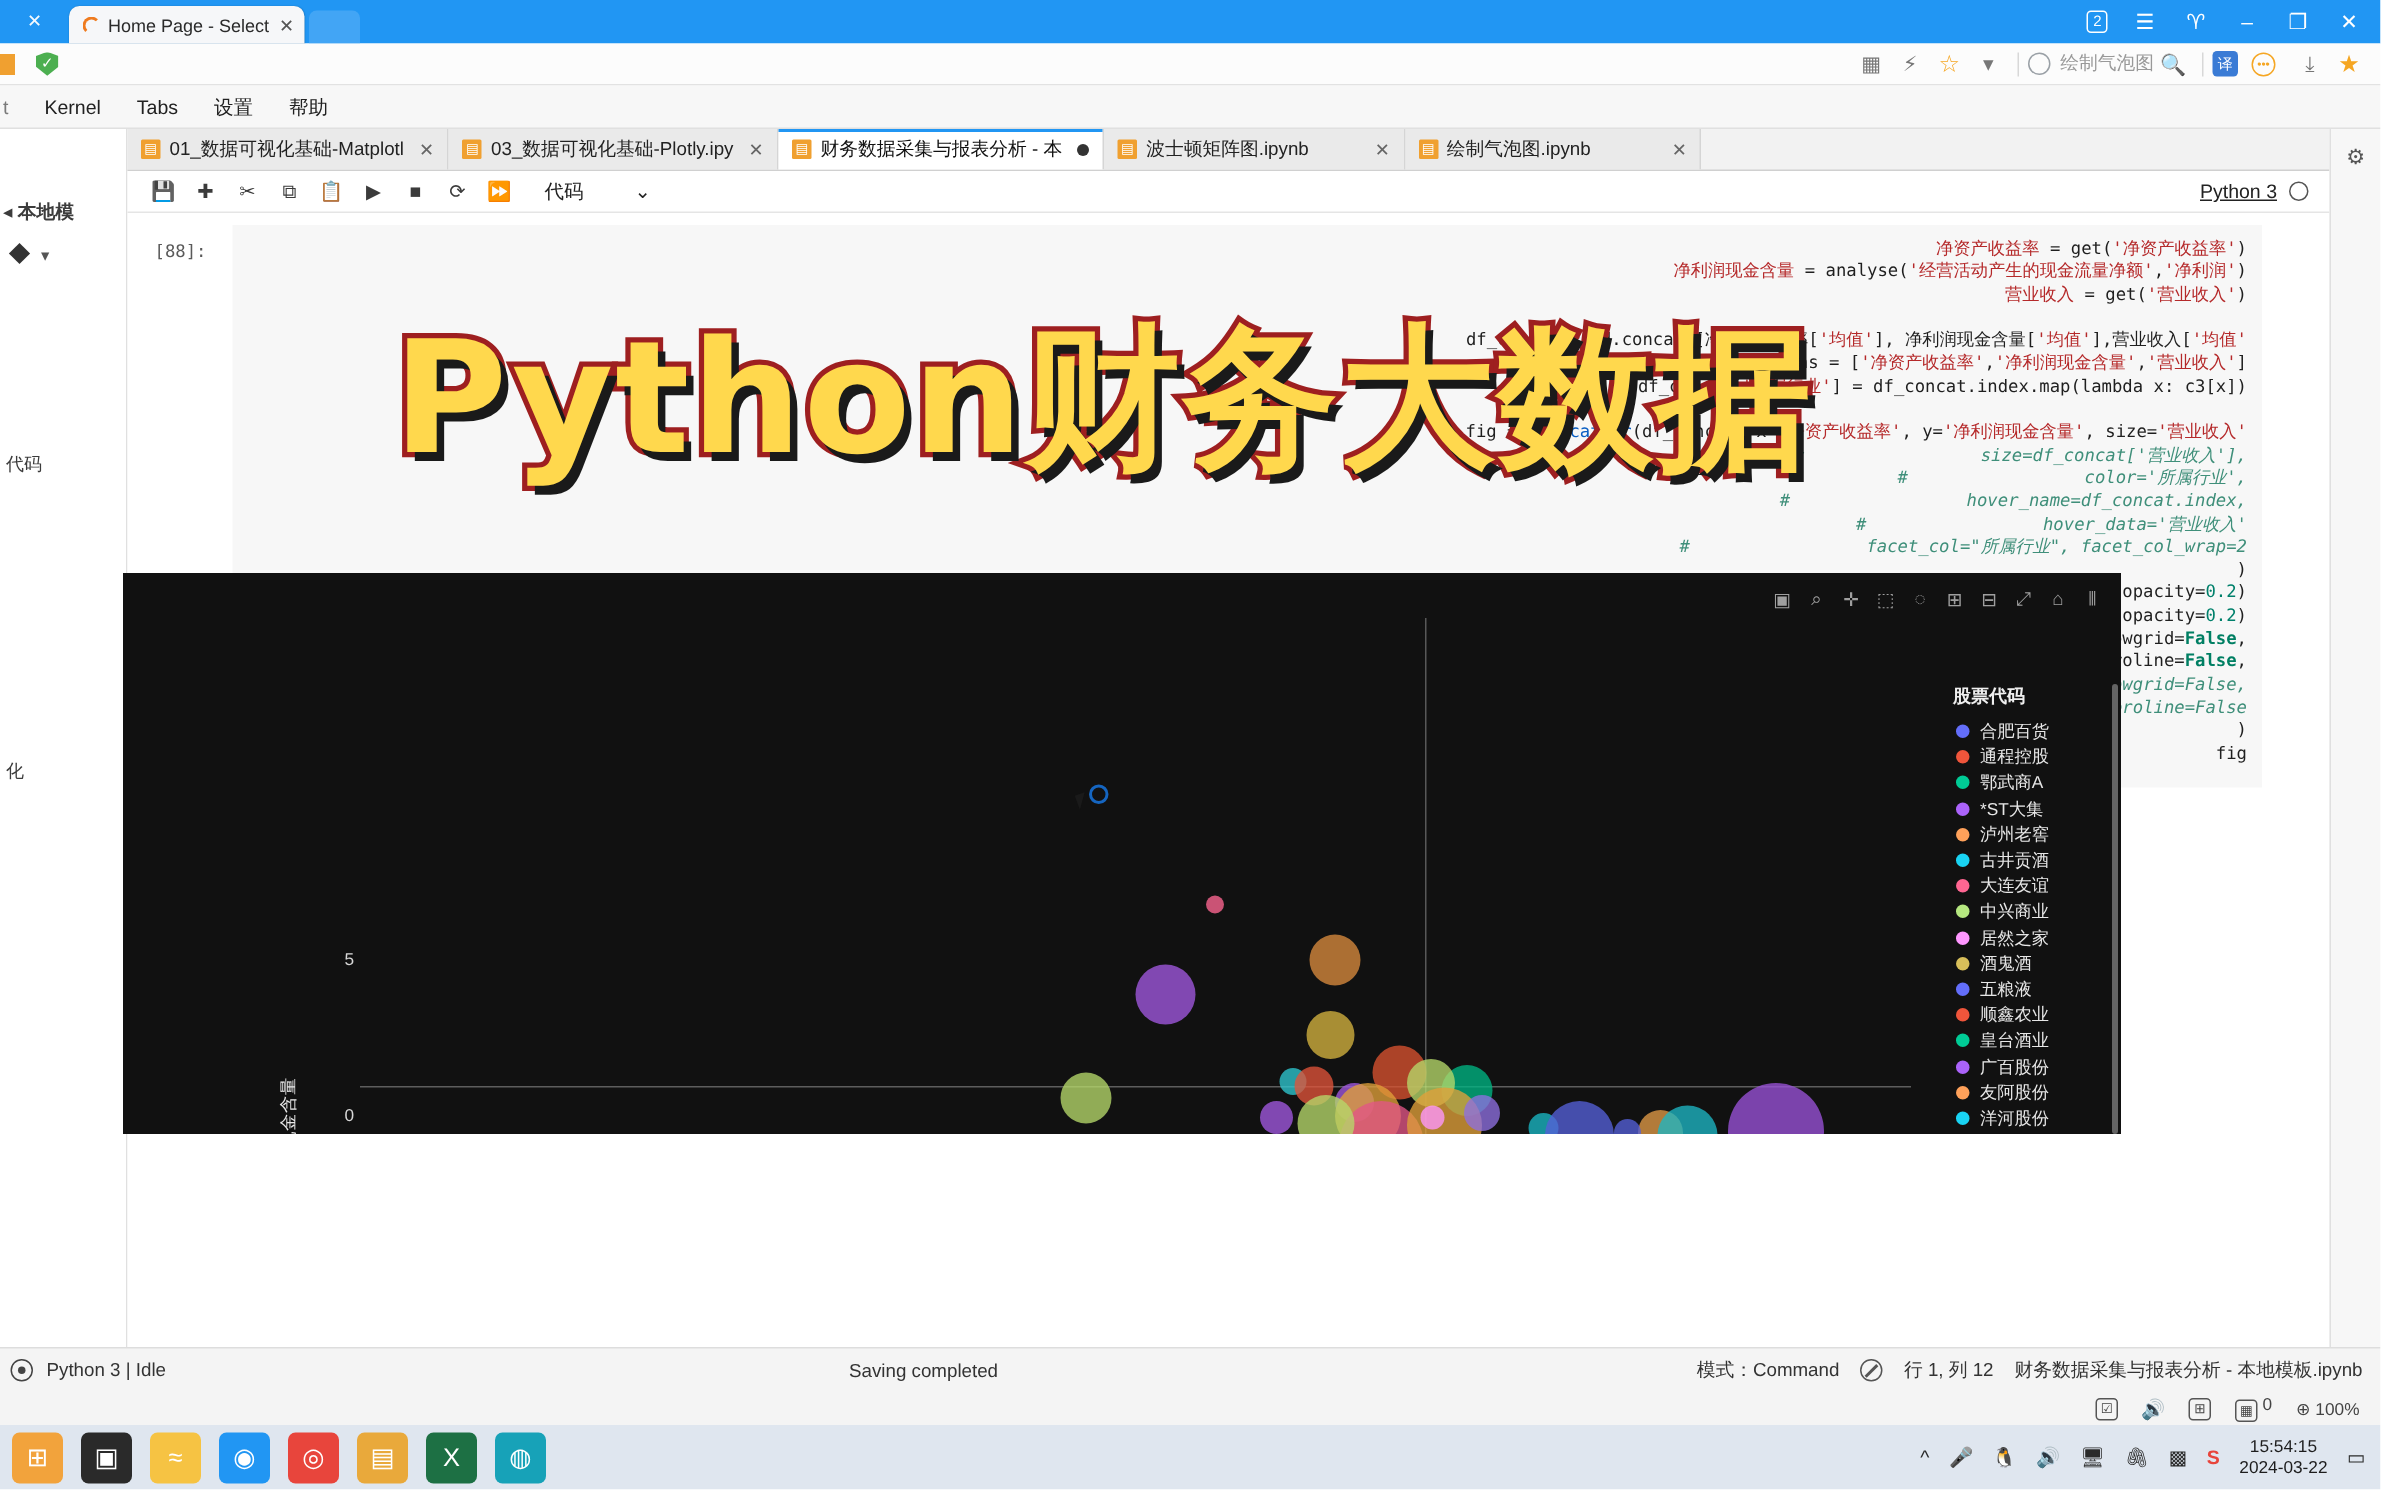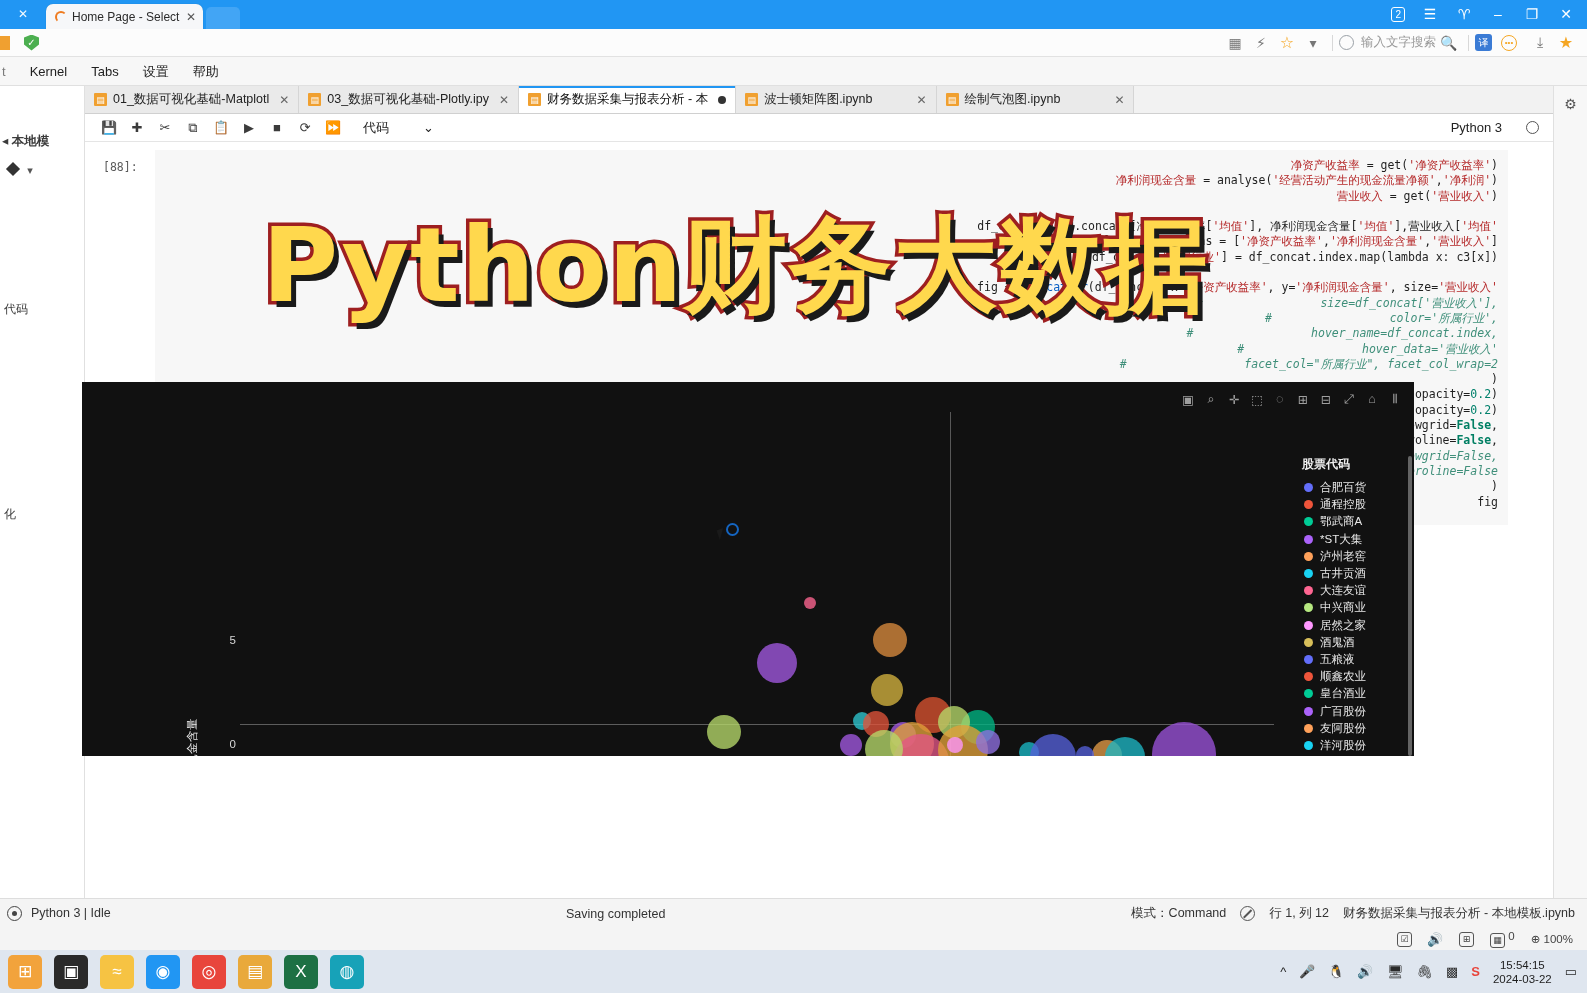--- a/index.html
+++ b/index.html
@@ -152,21 +152,21 @@
     width: 28px; height: 24px; display: flex;
     align-items: center; justify-content: center;
     font-size: 13px; color: #3b3b3b;
   }
   .tb-sel {
     margin-left: 16px; display: flex; align-items: center;
     gap: 34px; font-size: 13px; color: #222;
   }
   .kernel-right {
     margin-left: auto; display: flex; align-items: center;
-    gap: 24px; padding-right: 14px; font-size: 13px; color: #222;
+    gap: 8px; padding-right: 14px; font-size: 13px; color: #222; text-decoration: underline;
   }
   .kernel-ring {
     width: 13px; height: 13px; border-radius: 50%;
     border: 1.6px solid #555;
   }
 
   
   .nb-body {
     position: absolute; left: 85px; top: 142px; width: 1468px; height: 756px;
     background: #fff; overflow: hidden;
@@ -375,21 +375,21 @@
     <div class="addr-left-sq"></div>
     <div class="shield"></div>
     <div class="addr-right">
       <span class="addr-ico">▦</span>
       <span class="addr-ico">⚡</span>
       <span class="addr-ico ico-yellow">☆</span>
       <span class="addr-ico">▾</span>
       <span class="addr-sep"></span>
       <div class="srch-box">
         <span class="panda"></span>
-        <span class="srch-ph">输入文字搜索</span>
+        <span class="srch-ph">绘制气泡图</span>
       </div>
       <span class="addr-ico">🔍</span>
       <span class="addr-sep"></span>
       <span class="addr-ico">
           <span class="ico-blue-box">译</span>
         </span>
       <span class="addr-ico">
           <span class="ico-circ">•••</span>
         </span>
       <span class="addr-ico">⤓</span>

